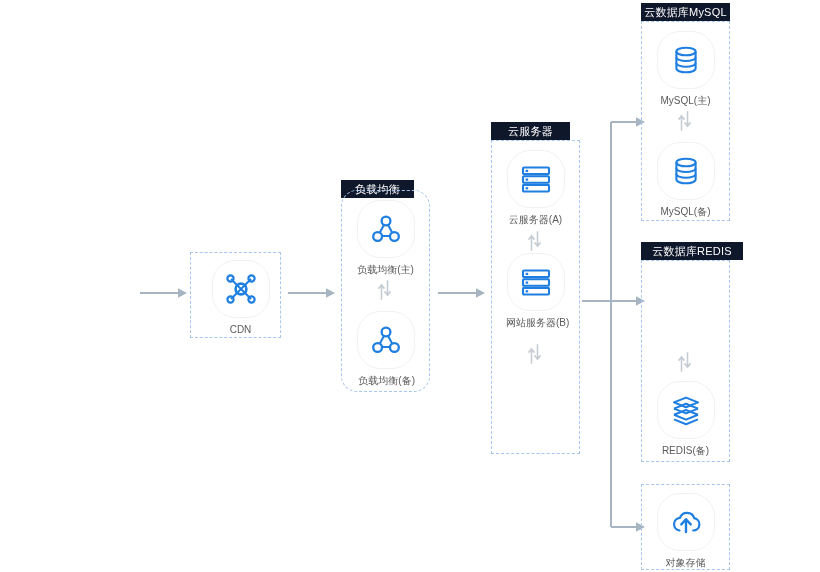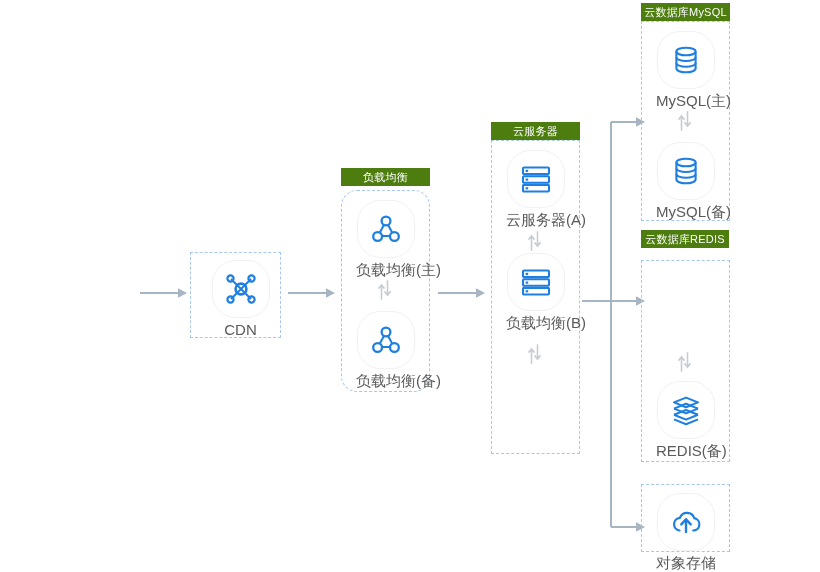--- a/index.html
+++ b/index.html
@@ -15,21 +15,21 @@
   
   .group{
     position:absolute;
     border:1px dashed #a8c7f0;
     box-sizing:border-box;
     background:transparent;
   }
   .group-badge{
     position:absolute;
     box-sizing:border-box;
-    background:#4d7c0f;
+    background:#0f172a;
     color:#ffffff;
     font-size:11px;
     line-height:18px;
     height:18px;
     text-align:center;
     letter-spacing:0.2px;
     white-space:nowrap;
     overflow:hidden;
   }
 
@@ -39,21 +39,21 @@
     width:58px;height:58px;
     margin:0 auto;
     background:#ffffff;
     border:1px solid #f1f1f2;
     border-radius:40% / 40%;
     box-sizing:border-box;
     display:flex;align-items:center;justify-content:center;
   }
   .node-label{
     margin-top:5px;
-    font-size:15px;
+    font-size:10px;
     color:#5a5a5a;
     line-height:13px;
     white-space:nowrap;
   }
 
   
   .sync{
     position:absolute;
     width:13px;height:20px;
   }
@@ -154,21 +154,21 @@
           <circle cx="6.5" cy="6.5" r="3.1" fill="none" stroke="#1f7fe0" stroke-width="2.2"></circle>
           <circle cx="27.5" cy="6.5" r="3.1" fill="none" stroke="#1f7fe0" stroke-width="2.2"></circle>
           <circle cx="6.5" cy="27.5" r="3.1" fill="none" stroke="#1f7fe0" stroke-width="2.2"></circle>
           <circle cx="27.5" cy="27.5" r="3.1" fill="none" stroke="#1f7fe0" stroke-width="2.2"></circle>
         </svg>
       </div>
       <div class="node-label">CDN</div>
     </div>
   </div>
 
-  <div class="group-badge" style="left:341px;top:168px;width:89px;">负载均衡</div>
+  <div class="group-badge" style="left:341px;top:180px;width:73px;">负载均衡</div>
   <div class="group" style="left:341px;top:190px;width:89px;height:202px;border-radius:16px;">
     <div class="node" style="left:14px;top:9px;width:59px;">
       <div class="squircle">
         <svg width="34" height="34" viewBox="0 0 34 34">
           <line x1="17" y1="9" x2="9" y2="24" stroke="#1f7fe0" stroke-width="2"></line>
           <line x1="17" y1="9" x2="25" y2="24" stroke="#1f7fe0" stroke-width="2"></line>
           <line x1="9" y1="24" x2="25" y2="24" stroke="#1f7fe0" stroke-width="2"></line>
           <circle cx="17" cy="9" r="4.4" fill="#ffffff" stroke="#1f7fe0" stroke-width="2.3"></circle>
           <circle cx="8.6" cy="24.5" r="4.4" fill="#ffffff" stroke="#1f7fe0" stroke-width="2.3"></circle>
           <circle cx="25.4" cy="24.5" r="4.4" fill="#ffffff" stroke="#1f7fe0" stroke-width="2.3"></circle>
@@ -184,21 +184,21 @@
           <line x1="9" y1="24" x2="25" y2="24" stroke="#1f7fe0" stroke-width="2"></line>
           <circle cx="17" cy="9" r="4.4" fill="#ffffff" stroke="#1f7fe0" stroke-width="2.3"></circle>
           <circle cx="8.6" cy="24.5" r="4.4" fill="#ffffff" stroke="#1f7fe0" stroke-width="2.3"></circle>
           <circle cx="25.4" cy="24.5" r="4.4" fill="#ffffff" stroke="#1f7fe0" stroke-width="2.3"></circle>
         </svg>
       </div>
       <div class="node-label">负载均衡(备)</div>
     </div>
   </div>
 
-  <div class="group-badge" style="left:491px;top:122px;width:89px;">云服务器</div>
+  <div class="group-badge" style="left:491px;top:122px;width:79px;">云服务器</div>
   <div class="group" style="left:491px;top:140px;width:89px;height:314px;">
     <div class="node" style="left:14px;top:9px;width:59px;">
       <div class="squircle">
         <svg width="34" height="34" viewBox="0 0 34 34">
           <rect x="4" y="5.5" width="26" height="6.6" rx="1" fill="none" stroke="#1f7fe0" stroke-width="2.1"></rect>
           <rect x="6.6" y="7.8" width="2.6" height="2.2" fill="#1f7fe0"></rect>
           <rect x="4" y="14.2" width="26" height="6.6" rx="1" fill="none" stroke="#1f7fe0" stroke-width="2.1"></rect>
           <rect x="6.6" y="16.5" width="2.6" height="2.2" fill="#1f7fe0"></rect>
           <rect x="4" y="22.9" width="26" height="6.6" rx="1" fill="none" stroke="#1f7fe0" stroke-width="2.1"></rect>
           <rect x="6.6" y="25.2" width="2.6" height="2.2" fill="#1f7fe0"></rect>
@@ -210,21 +210,21 @@
       <div class="squircle">
         <svg width="34" height="34" viewBox="0 0 34 34">
           <rect x="4" y="5.5" width="26" height="6.6" rx="1" fill="none" stroke="#1f7fe0" stroke-width="2.1"></rect>
           <rect x="6.6" y="7.8" width="2.6" height="2.2" fill="#1f7fe0"></rect>
           <rect x="4" y="14.2" width="26" height="6.6" rx="1" fill="none" stroke="#1f7fe0" stroke-width="2.1"></rect>
           <rect x="6.6" y="16.5" width="2.6" height="2.2" fill="#1f7fe0"></rect>
           <rect x="4" y="22.9" width="26" height="6.6" rx="1" fill="none" stroke="#1f7fe0" stroke-width="2.1"></rect>
           <rect x="6.6" y="25.2" width="2.6" height="2.2" fill="#1f7fe0"></rect>
         </svg>
       </div>
-      <div class="node-label">负载均衡(B)</div>
+      <div class="node-label">网站服务器(B)</div>
     </div>
   </div>
 
   <div class="group-badge" style="left:641px;top:3px;width:89px;">云数据库MySQL</div>
   <div class="group" style="left:641px;top:21px;width:89px;height:200px;">
     <div class="node" style="left:14px;top:9px;width:59px;">
       <div class="squircle">
         <svg width="34" height="34" viewBox="0 0 34 34">
           <ellipse cx="17" cy="8.5" rx="9.6" ry="3.8" fill="none" stroke="#1f7fe0" stroke-width="2.1"></ellipse>
           <path d="M7.4 8.5 V25.5 A9.6 3.8 0 0 0 26.6 25.5 V8.5" fill="none" stroke="#1f7fe0" stroke-width="2.1"></path>
@@ -240,38 +240,38 @@
           <ellipse cx="17" cy="8.5" rx="9.6" ry="3.8" fill="none" stroke="#1f7fe0" stroke-width="2.1"></ellipse>
           <path d="M7.4 8.5 V25.5 A9.6 3.8 0 0 0 26.6 25.5 V8.5" fill="none" stroke="#1f7fe0" stroke-width="2.1"></path>
           <path d="M7.4 14.2 A9.6 3.8 0 0 0 26.6 14.2" fill="none" stroke="#1f7fe0" stroke-width="2"></path>
           <path d="M7.4 19.9 A9.6 3.8 0 0 0 26.6 19.9" fill="none" stroke="#1f7fe0" stroke-width="2"></path>
         </svg>
       </div>
       <div class="node-label">MySQL(备)</div>
     </div>
   </div>
 
-  <div class="group-badge" style="left:641px;top:230px;width:88px;">云数据库REDIS</div>
+  <div class="group-badge" style="left:641px;top:242px;width:102px;">云数据库REDIS</div>
   <div class="group" style="left:641px;top:260px;width:89px;height:202px;">
     <div class="node" style="left:14px;top:120px;width:59px;">
       <div class="squircle">
         <svg width="34" height="34" viewBox="0 0 34 34">
           <path d="M17 4.6 L29 9.4 L17 14.2 L5 9.4 Z" fill="#ffffff" stroke="#1f7fe0" stroke-width="2.1" stroke-linejoin="round"></path>
           <path d="M5 15.6 L17 20.4 L29 15.6" fill="none" stroke="#1f7fe0" stroke-width="2.1" stroke-linejoin="round"></path>
           <path d="M5 15.6 L17 10.8 L29 15.6" fill="none" stroke="#1f7fe0" stroke-width="2.1" stroke-linejoin="round"></path>
           <path d="M5 21.8 L17 26.6 L29 21.8" fill="none" stroke="#1f7fe0" stroke-width="2.1" stroke-linejoin="round"></path>
           <path d="M5 21.8 L17 17 L29 21.8" fill="none" stroke="#1f7fe0" stroke-width="2.1" stroke-linejoin="round"></path>
           <path d="M5 26.4 L17 31.2 L29 26.4" fill="none" stroke="#1f7fe0" stroke-width="2.1" stroke-linejoin="round"></path>
         </svg>
       </div>
       <div class="node-label">REDIS(备)</div>
     </div>
   </div>
 
-  <div class="group" style="left:641px;top:484px;width:89px;height:68px;">
+  <div class="group" style="left:641px;top:484px;width:89px;height:86px;">
     <div class="node" style="left:14px;top:8px;width:59px;">
       <div class="squircle">
         <svg width="34" height="34" viewBox="0 0 34 34">
           <path d="M10.5 25.5 A6.4 6.4 0 0 1 10.9 12.8 A7.6 7.6 0 0 1 25.3 13.2 A6.2 6.2 0 0 1 24.2 25.5" fill="none" stroke="#1f7fe0" stroke-width="2.2" stroke-linecap="round"></path>
           <line x1="17" y1="27" x2="17" y2="14.6" stroke="#1f7fe0" stroke-width="2.4" stroke-linecap="round"></line>
           <polyline points="12.3,19.4 17,14.3 21.7,19.4" fill="none" stroke="#1f7fe0" stroke-width="2.4" stroke-linecap="round" stroke-linejoin="round"></polyline>
         </svg>
       </div>
       <div class="node-label">对象存储</div>
     </div>

